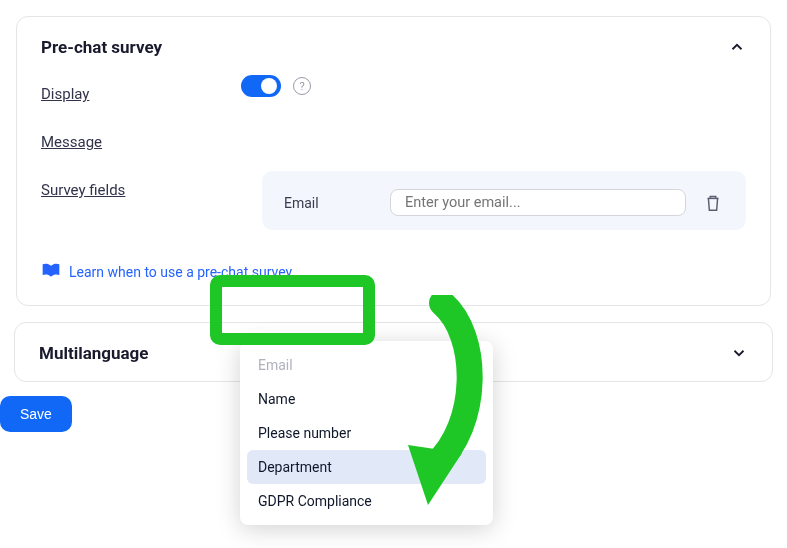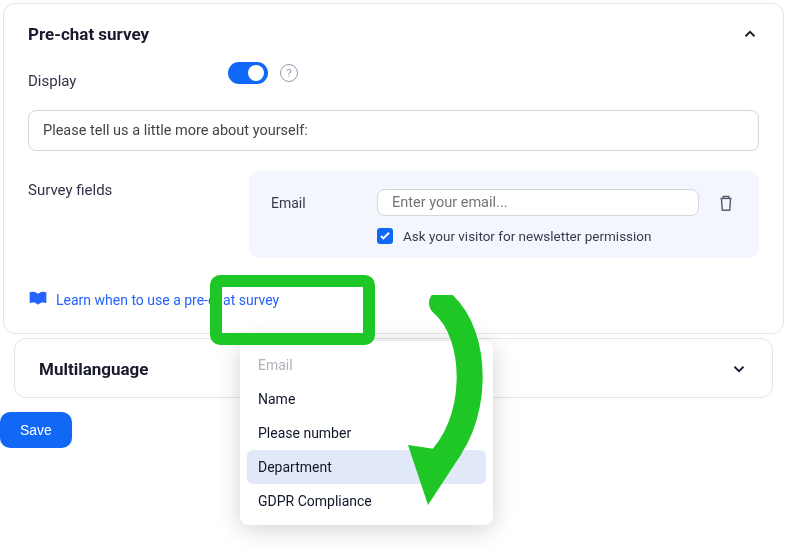--- a/index.html
+++ b/index.html
@@ -8,21 +8,21 @@
     background: #fff;
     width: 787px;
     height: 548px;
     position: relative;
     font-size: 14px;
     color: #26263a;
   }
   .card {
     border: 1px solid #e4e5e9;
     border-radius: 12px;
-    margin: 3px;
+    margin: 16px;
     background: #fff;
   }
   .card-header {
     display: flex;
     align-items: center;
     justify-content: space-between;
     padding: 20px 24px 18px 24px;
     cursor: pointer;
   }
   .card-title {
@@ -43,20 +43,21 @@
   .row {
     display: flex;
     align-items: flex-start;
     margin-bottom: 20px;
   }
   .row-label {
     width: 200px;
     color: #32334a;
     font-size: 15px;
     padding-top: 10px;
+    text-decoration: underline;
   }
   .row-control {
     flex: 1;
     display: flex;
     align-items: center;
     gap: 12px;
   }
   .toggle {
     width: 40px; height: 22px;
     border-radius: 11px;
@@ -241,48 +242,38 @@
 
     <div class="row">
       <div class="row-label">Display</div>
       <div class="row-control">
         <div class="toggle"></div>
         <div class="help-icon">?</div>
       </div>
     </div>
 
     <div class="row">
-      <div class="row-control">
-        <input class="text-input" value="Please tell us a little more about yourself:" style="">
-      </div>
+      <div class="row-label">Message</div>
     </div>
 
     <div class="row" style="margin-bottom:10px;gap:21px;">
       <div class="row-label">Survey fields</div>
       <div class="row-control">
         <div class="fields-panel">
           <div class="field-row">
             <span class="field-label">Email</span>
             <input class="field-input" placeholder="Enter your email..." style="">
             <span class="trash">
               <svg viewBox="0 0 24 24" width="22" height="22" fill="none" stroke="currentColor" stroke-width="1.6">
                 <path d="M6 7h12"></path>
                   <path d="M9 7V5h6v2"></path>
                   <path d="M7 7l1 13h8l1-13"></path>
               </svg>
             </span>
           </div>
-          <div class="checkbox-row">
-            <span class="checkbox">
-              <svg viewBox="0 0 12 10">
-                  <polyline points="1 5 4 8 11 1"></polyline>
-                </svg>
-            </span>
-            <span class="checkbox-label">Ask your visitor for newsletter permission</span>
-          </div>
         </div>
       </div>
     </div>
 
 
     <div style="height:18px;"></div>
 
     <div class="learn-link">
       <span>
         <svg viewBox="0 0 24 18">

